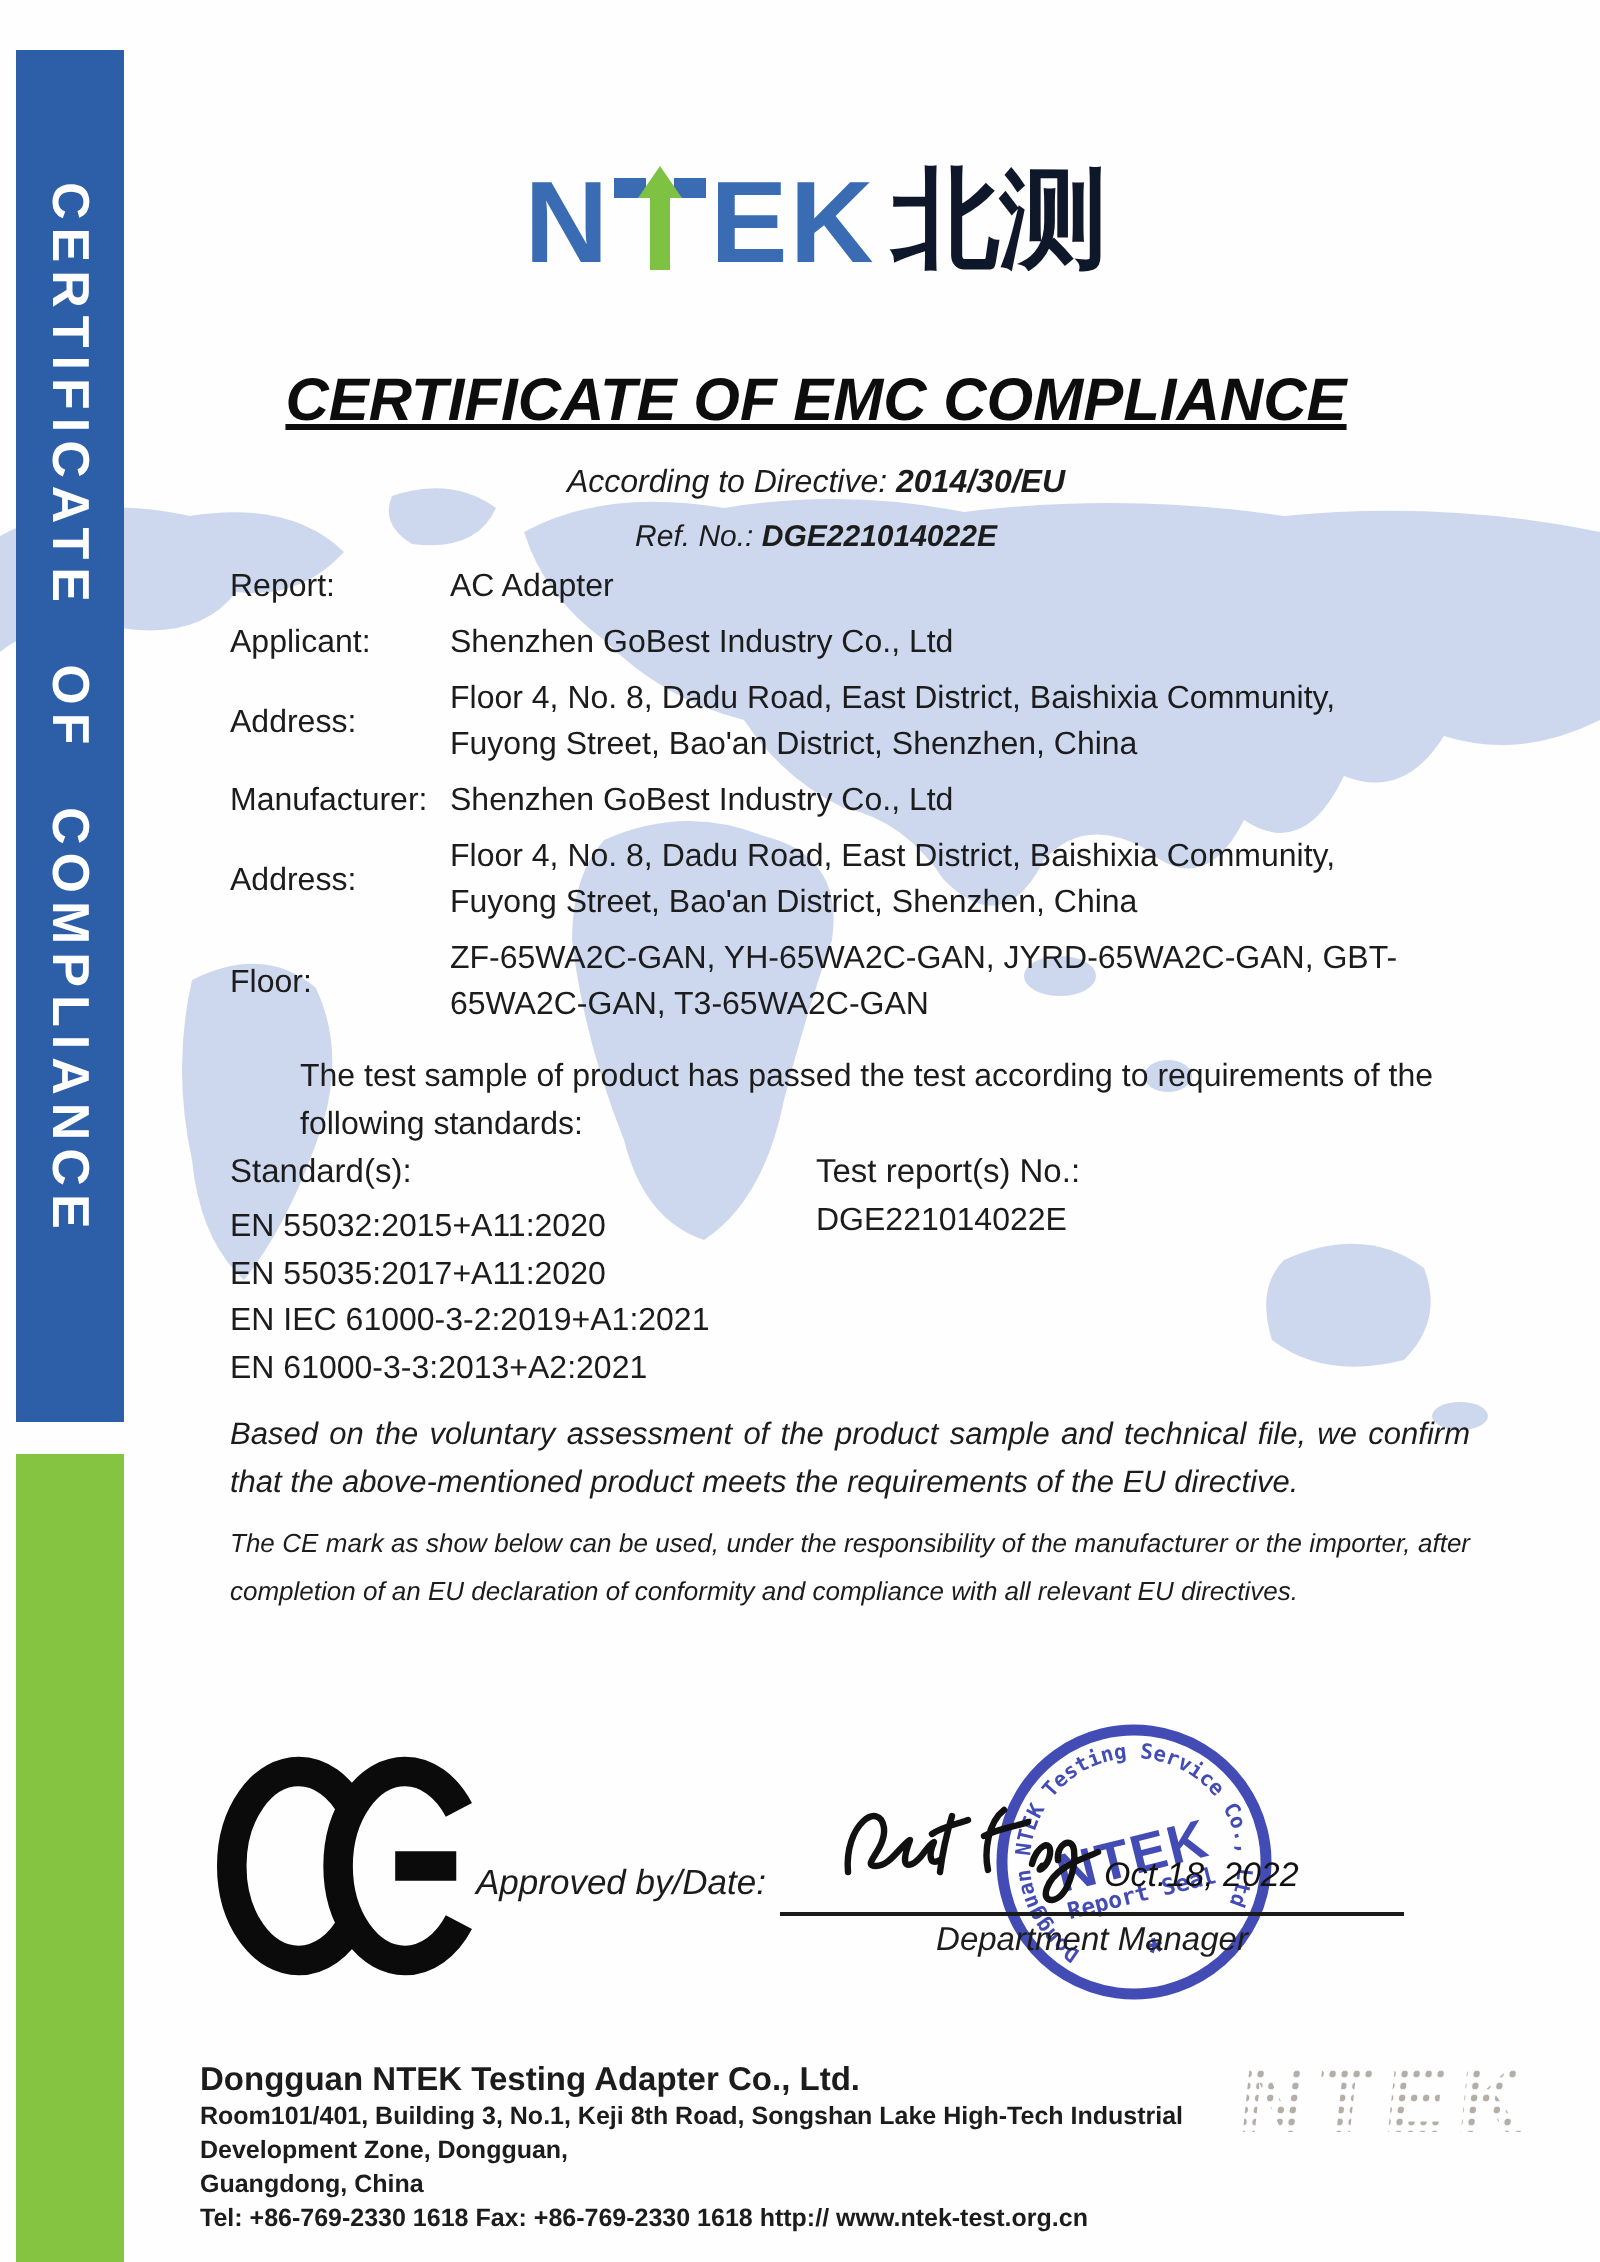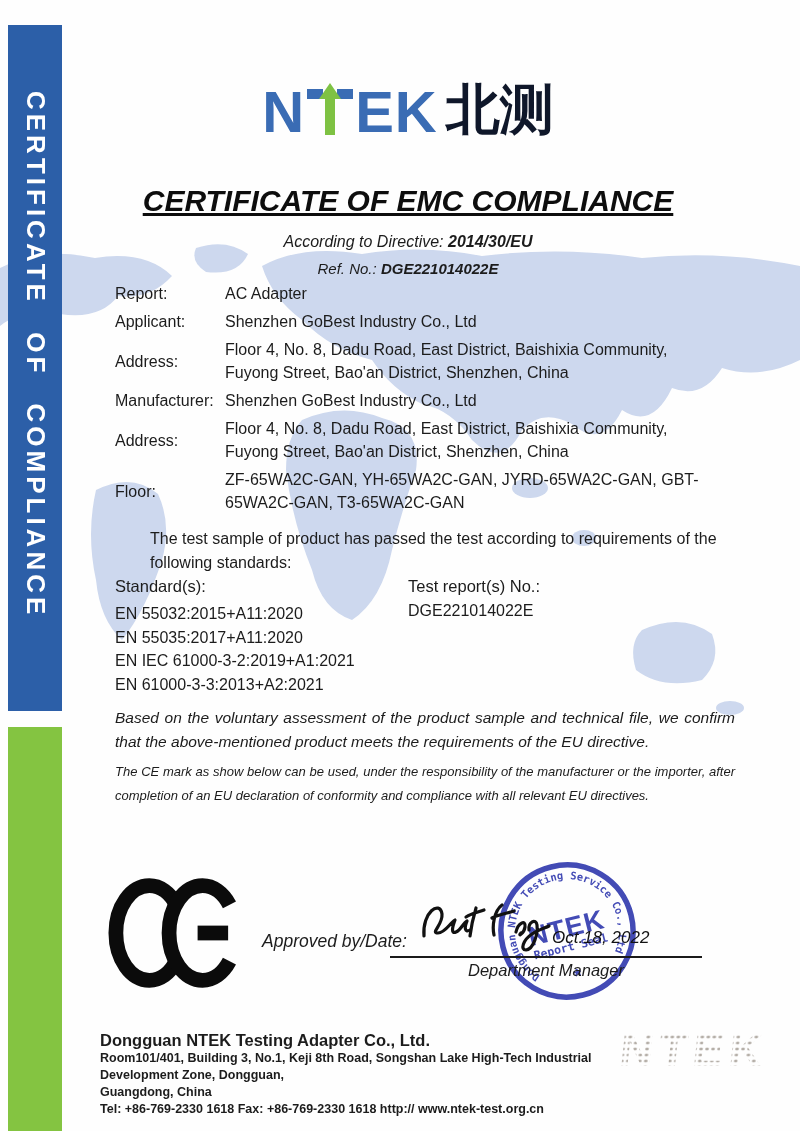--- a/index.html
+++ b/index.html
@@ -53,21 +53,21 @@
   .std-head-l { top:577px; left:115px; font-size:16.5px; }
   .std-head-r { top:577px; left:408px; font-size:16.5px; }
   .std-items  { top:602px; left:115px; font-size:16px; line-height:23.5px; }
   .report-no  { top:602px; left:408px; font-size:16px; }
 
   .para1 { top:706px; left:115px; width:620px; font-style:italic; font-size:15.5px; line-height:24px; text-align:justify; }
   .para2 { top:760px; left:115px; width:620px; font-style:italic; font-size:13px; line-height:24px; text-align:justify; }
 
   
   .ce { top:876px; left:108px; width:128px; height:114px; }
-  .approved { top:931px; left:262px; font-size:17.5px; font-style:italic; }
+  .approved { top:931px; left:238px; font-size:17.5px; font-style:italic; }
   .sig-line { top:956px; left:390px; width:312px; border-top:2px solid #1a1a1a; height:0; z-index:6; }
   .dept { top:961px; left:390px; width:312px; text-align:center; font-size:16.5px; font-style:italic; z-index:6; }
   .signature { top:892px; left:418px; width:172px; height:64px; z-index:6; }
   .appr-date { top:928px; left:552px; font-size:17px; font-style:italic; color:#121212; z-index:7; }
   .stamp { top:858px; left:494px; width:146px; height:146px; z-index:5; opacity:0.88; transform:rotate(-14deg); }
 
   
   .footer { top:1031px; left:100px; width:560px; }
   .f-company { font-size:16.5px; font-weight:bold; }
   .f-small { font-size:12.5px; font-weight:bold; line-height:17px; }

